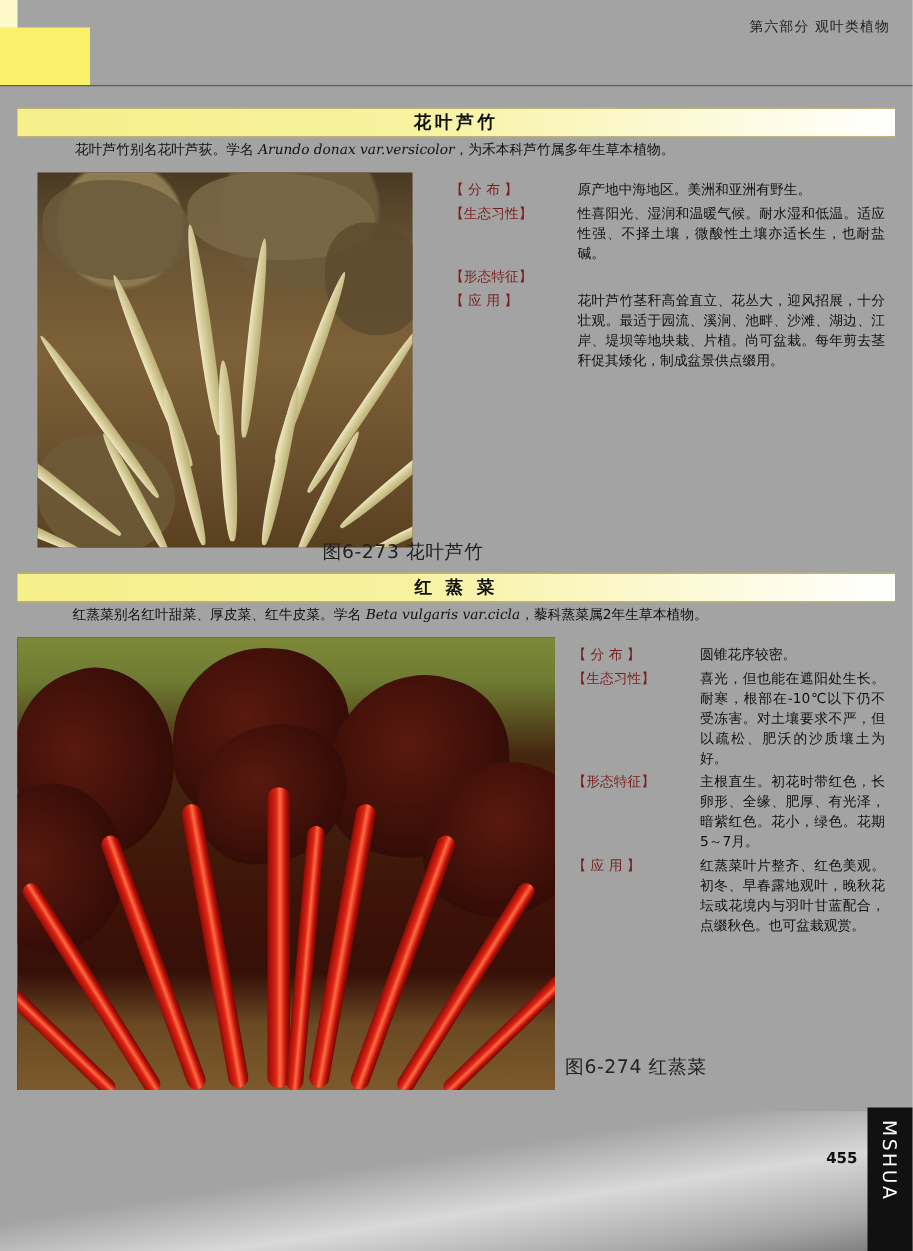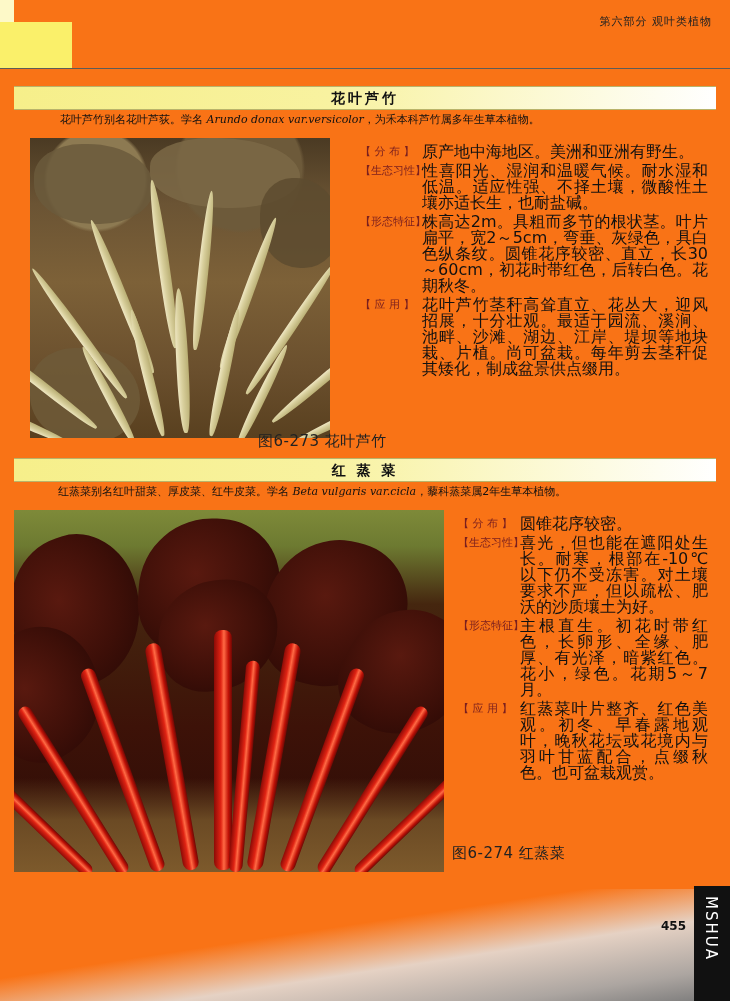--- a/index.html
+++ b/index.html
@@ -12,21 +12,21 @@
     background: #ffffff;
     font-family: "DejaVu Sans", "Liberation Sans", sans-serif;
     position: relative;
     overflow: hidden;
   }
   .page {
     position: absolute;
     left: 0; top: 0;
     width: 730px;
     height: 1001px;
-    background: #f97316;
+    background: #a3a3a3;
   }
 
   
   .header-band {
     position: absolute;
     left: 0; top: 0;
     width: 730px;
     height: 72px;
   }
   .header-yellow {
@@ -116,24 +116,25 @@
     flex: 0 0 auto;
     width: 62px;
     font-size: 11px;
     color: #7a1f1f;
     line-height: 16px;
     letter-spacing: 0px;
     white-space: nowrap;
   }
   .attr-value {
     flex: 1 1 auto;
-    font-size: 16px;
+    font-size: 11px;
     color: #111;
     line-height: 16px;
     text-align: justify;
+    margin-left: 40px;
   }
 
   
   .bottom-gradient {
     position: absolute;
     left: 0;
     bottom: 0;
     width: 730px;
     height: 112px;
     background: linear-gradient(to bottom right, rgba(255,255,255,0) 40%, rgba(226,226,226,0.85) 62%, rgba(168,168,168,0.95) 85%, rgba(120,120,120,1) 100%);
@@ -264,21 +265,20 @@
     <div class="attr-row">
       <div class="attr-label">【 分  布 】</div>
       <div class="attr-value">原产地中海地区。美洲和亚洲有野生。</div>
     </div>
     <div class="attr-row">
       <div class="attr-label">【生态习性】</div>
       <div class="attr-value">性喜阳光、湿润和温暖气候。耐水湿和低温。适应性强、不择土壤，微酸性土壤亦适长生，也耐盐碱。</div>
     </div>
     <div class="attr-row">
       <div class="attr-label">【形态特征】</div>
-      <div class="attr-value">株高达2m。具粗而多节的根状茎。叶片扁平，宽2～5cm，弯垂、灰绿色，具白色纵条纹。圆锥花序较密、直立，长30～60cm，初花时带红色，后转白色。花期秋冬。</div>
     </div>
     <div class="attr-row">
       <div class="attr-label">【 应  用 】</div>
       <div class="attr-value">花叶芦竹茎秆高耸直立、花丛大，迎风招展，十分壮观。最适于园流、溪涧、池畔、沙滩、湖边、江岸、堤坝等地块栽、片植。尚可盆栽。每年剪去茎秆促其矮化，制成盆景供点缀用。</div>
     </div>
   </div>
 
   <div class="section-title-bar" style="top:458px;">
     <div class="section-title">红 蒸 菜</div>
   </div>

